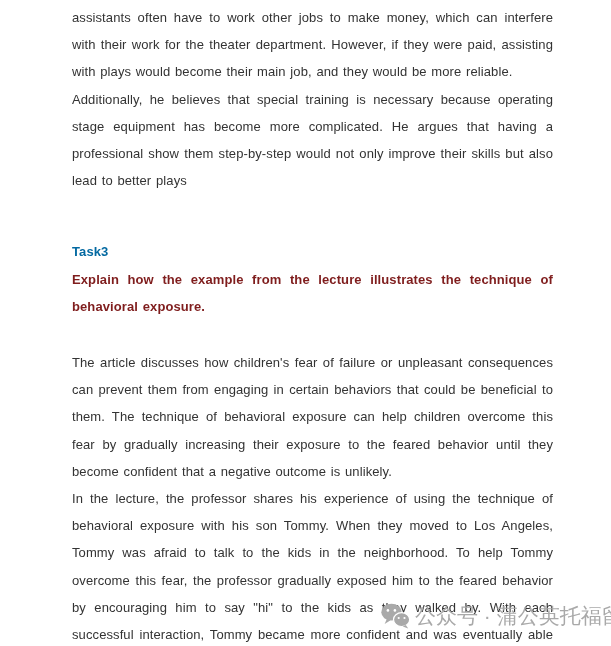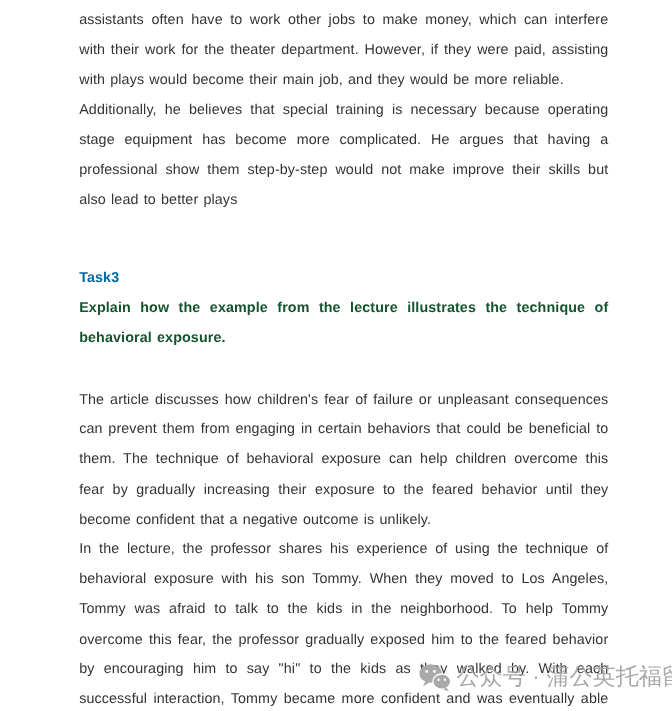--- a/index.html
+++ b/index.html
@@ -57,25 +57,25 @@
   }
 </style>
 </head>
 <body>
 
 <div class="page" style="background: rgb(255, 255, 255);">
 
   <div class="doc">
       <div class="block">
         <p class="paragraph" style="color: rgb(51, 51, 51);">assistants often have to work other jobs to make money, which can interfere with their work for the theater department. However, if they were paid, assisting with plays would become their main job, and they would be more reliable.</p>
-        <p class="paragraph" style="color: rgb(51, 51, 51);">Additionally, he believes that special training is necessary because operating stage equipment has become more complicated. He argues that having a professional show them step-by-step would not make improve their skills but also lead to better plays</p>
+        <p class="paragraph" style="color: rgb(51, 51, 51);">Additionally, he believes that special training is necessary because operating stage equipment has become more complicated. He argues that having a professional show them step-by-step would not only improve their skills but also lead to better plays</p>
       </div>
       <div class="block">
         <p class="heading" style="color: #0369a1;">Task3</p>
-        <p class="heading" style="color: #14532d;">Explain how the example from the lecture illustrates the technique of behavioral exposure.</p>
+        <p class="heading" style="color: #7f1d1d;">Explain how the example from the lecture illustrates the technique of behavioral exposure.</p>
       </div>
       <div class="block">
         <p class="paragraph" style="color: rgb(51, 51, 51);">The article discusses how children's fear of failure or unpleasant consequences can prevent them from engaging in certain behaviors that could be beneficial to them. The technique of behavioral exposure can help children overcome this fear by gradually increasing their exposure to the feared behavior until they become confident that a negative outcome is unlikely.</p>
         <p class="paragraph" style="color: rgb(51, 51, 51);">In the lecture, the professor shares his experience of using the technique of behavioral exposure with his son Tommy. When they moved to Los Angeles, Tommy was afraid to talk to the kids in the neighborhood. To help Tommy overcome this fear, the professor gradually exposed him to the feared behavior by encouraging him to say "hi" to the kids as they walked by. With each successful interaction, Tommy became more confident and was eventually able to make new friends in the neighborhood</p>
       </div>
     </div>
 
   <div class="watermark" style="color: rgb(169, 169, 169);">
     <span class="wicon">
       <svg width="29" height="26" viewBox="0 0 29 26" xmlns="http://www.w3.org/2000/svg">

